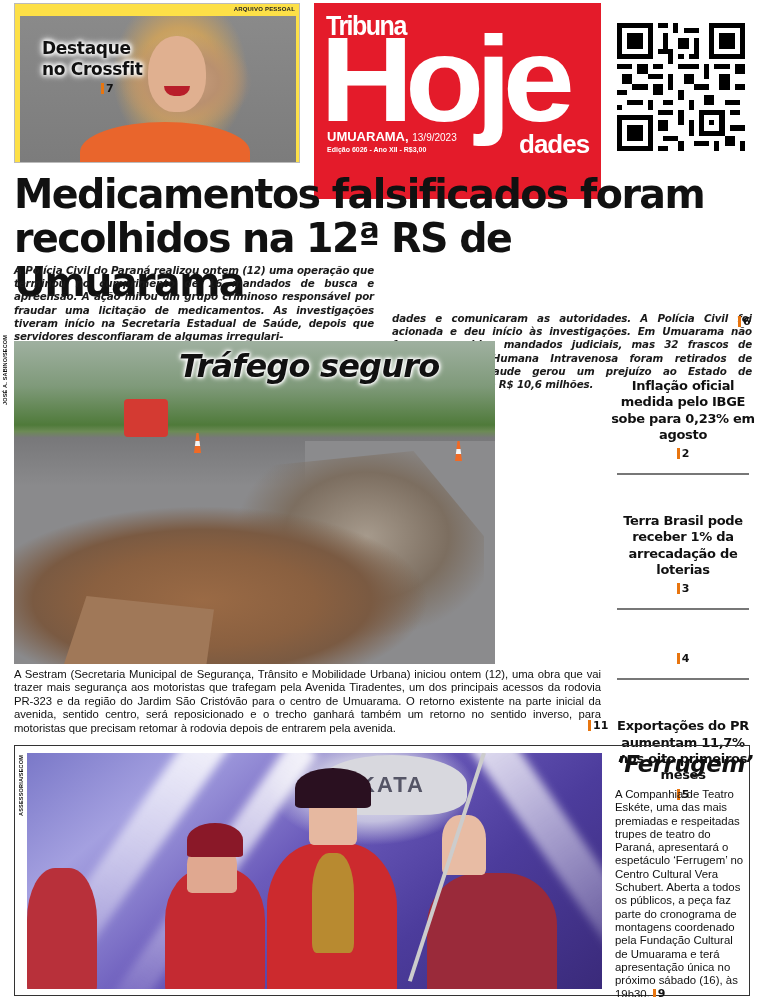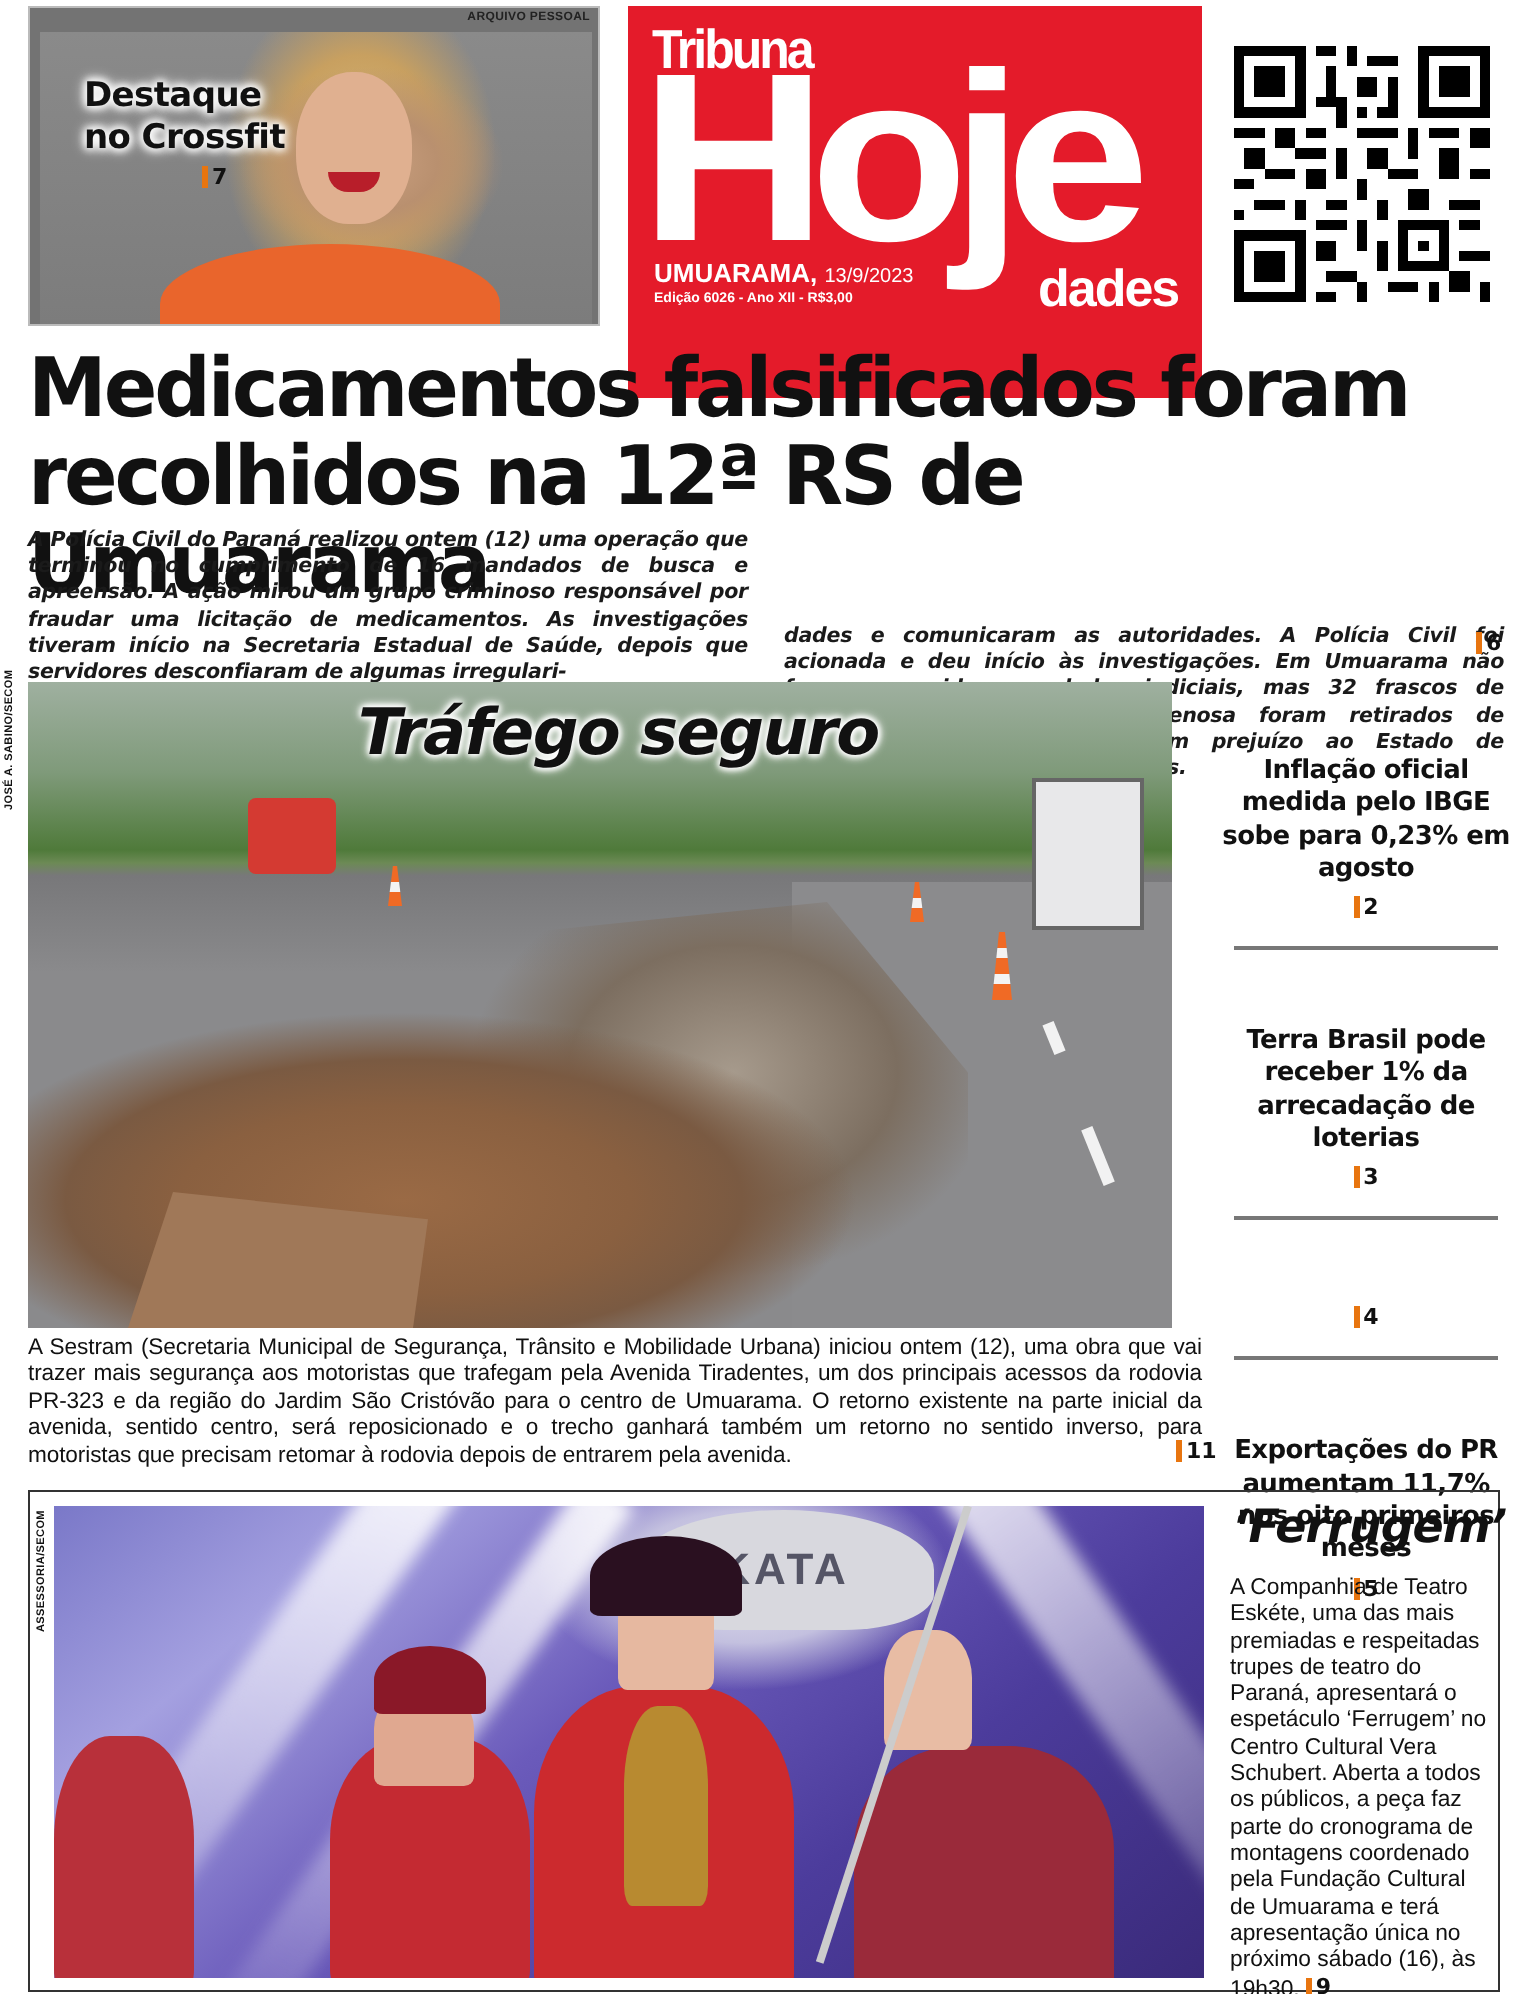--- a/index.html
+++ b/index.html
@@ -2,21 +2,21 @@
 <html><head>
 <meta charset="utf-8">
 <style>
   * { box-sizing: border-box; margin: 0; padding: 0; }
   html, body { width: 765px; height: 997px; background: #fff; overflow: hidden; }
   body { position: relative; font-family: "Liberation Sans", sans-serif; color: #111; }
 
   .abs { position: absolute; }
 
   
-  .promo { left: 14px; top: 3px; width: 286px; height: 160px; border: 1px solid #bbb; background: #737373; }
+  .promo { left: 14px; top: 3px; width: 286px; height: 160px; border: 1px solid #bbb; background: #fde047; }
   .promo-credit { position: absolute; right: 4px; top: 2px; font-size: 6px; font-weight: bold; letter-spacing: .2px; color: #222; }
   .promo-photo { position: absolute; left: 5px; top: 12px; width: 276px; height: 146px;
     background: radial-gradient(ellipse 40% 55% at 60% 45%, #caa080 0%, #b9906f 30%, transparent 60%),
                 radial-gradient(ellipse 35% 80% at 58% 40%, #d8b878 0%, #c8a060 40%, transparent 70%),
                 linear-gradient(180deg, #8a8a8a 0%, #7c7c7c 100%); overflow: hidden; }
   .promo-shirt { position: absolute; left: 60px; bottom: -20px; width: 170px; height: 60px; background: #e9652c; border-radius: 50% 50% 0 0; }
   .promo-face { position: absolute; left: 128px; top: 20px; width: 58px; height: 76px; background: #e0b090; border-radius: 48% 48% 45% 45%; }
   .promo-smile { position: absolute; left: 144px; top: 70px; width: 26px; height: 10px; background: #b81e2a; border-radius: 0 0 14px 14px; }
   .promo-title { position: absolute; left: 22px; top: 22px; font-family: "DejaVu Sans", sans-serif; font-weight: bold; font-size: 17px; line-height: 21px; color: #111; text-shadow: 0 0 4px #fff, 0 0 4px #fff, 0 0 6px #fff, 0 0 8px #fff; letter-spacing: -0.3px; }
   .page-ref { display: inline-flex; align-items: center; gap: 2px; font-family: "DejaVu Sans", sans-serif; font-weight: bold; font-size: 11px; color: #111; }
@@ -37,21 +37,21 @@
 
   
   .headline { left: 14px; top: 172px; width: 742px; font-family: "DejaVu Sans", sans-serif; font-weight: bold; font-size: 41px; line-height: 44px; letter-spacing: -1.6px; color: #111; transform: scaleX(0.965); transform-origin: left top; }
 
   .lead { top: 264px; font-family: "DejaVu Sans", sans-serif; font-style: italic; font-weight: bold; font-size: 10.3px; line-height: 13.2px; color: #1a1a1a; text-align: justify; letter-spacing: -0.15px; }
   .lead-left { left: 14px; width: 360px; }
   .lead-right { left: 392px; width: 360px; margin-top: 48px; }
   .lead-ref { position: absolute; left: 738px; top: 315px; }
 
   
-  .traffic { left: 14px; top: 341px; width: 572px; height: 323px; overflow: hidden;
+  .traffic { left: 14px; top: 341px; width: 481px; height: 323px; overflow: hidden;
     background:
       linear-gradient(180deg, #9fb0a0 0%, #7f9a7a 14%, #4f7a3a 26%, #6c8a55 28%, #78787a 30%, #8a8a8c 45%, #8a8a8c 100%); }
   .traffic-road-right { position: absolute; right: 0; top: 100px; width: 190px; height: 223px; background: #8b8b8d; }
   .traffic-rubble { position: absolute; left: 0; top: 110px; width: 470px; height: 213px;
     background: radial-gradient(ellipse 60% 55% at 40% 70%, #9a6a45 0%, #8a6040 40%, #7a5a42 60%, transparent 80%),
                 radial-gradient(ellipse 35% 60% at 75% 40%, #a69a8c 0%, #7c6e60 50%, transparent 80%);
     clip-path: polygon(0 35%, 40% 10%, 85% 0, 100% 40%, 100% 100%, 0 100%); }
   .traffic-slab { position: absolute; left: 50px; top: 255px; width: 150px; height: 68px; background: #a07858; clip-path: polygon(15% 0, 100% 20%, 95% 100%, 0 100%); }
   .traffic-truck { position: absolute; left: 502px; top: 48px; width: 56px; height: 76px; background: #e8e8ea; border: 2px solid #666; }
   .traffic-bus { position: absolute; left: 110px; top: 58px; width: 44px; height: 38px; background: #d43a32; border-radius: 4px; }

